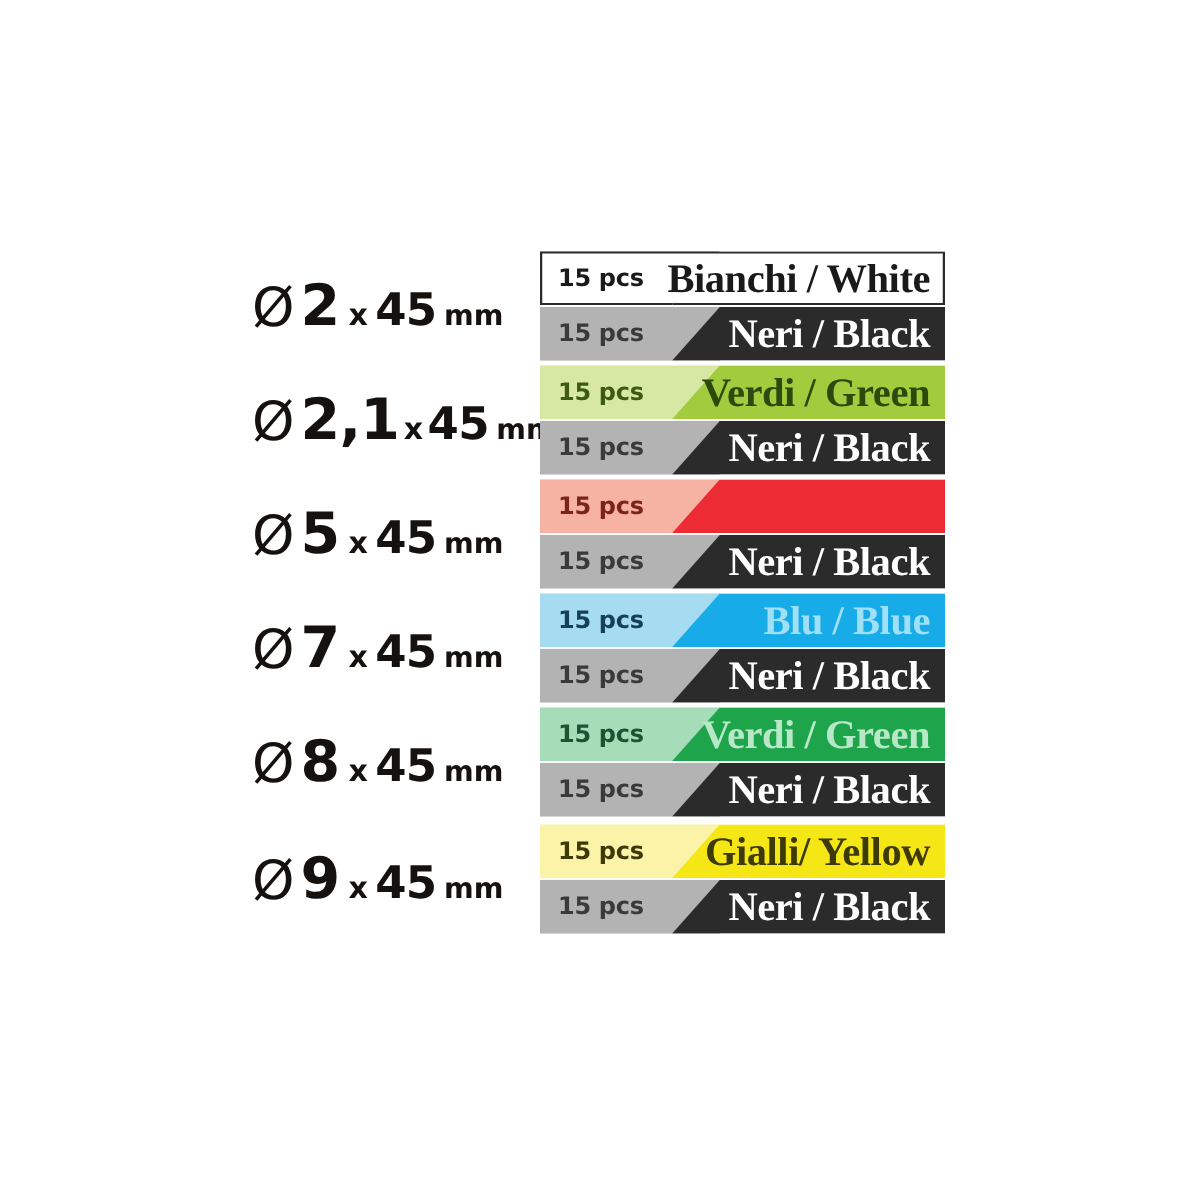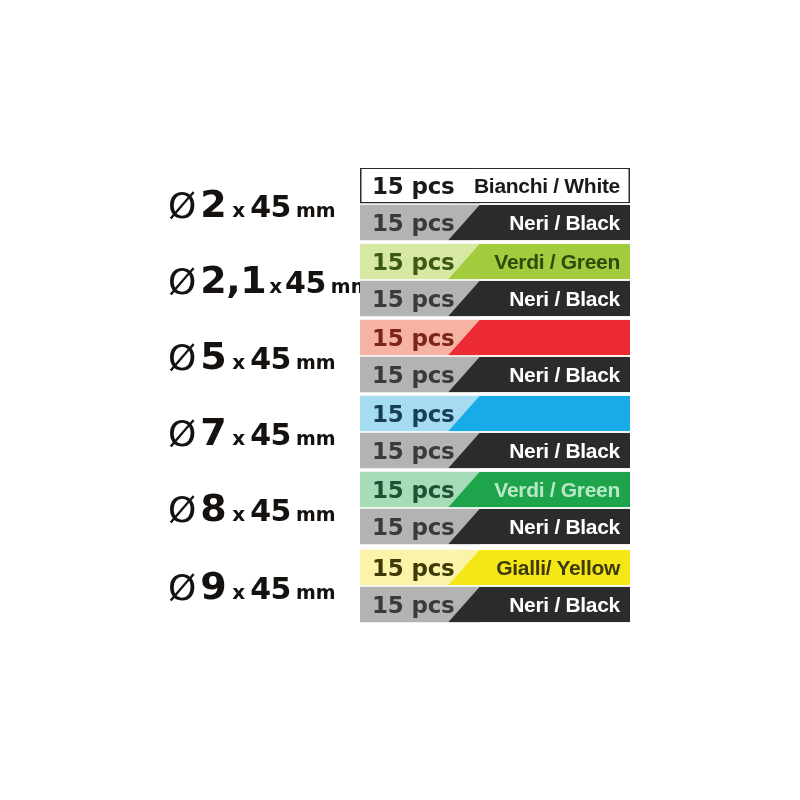--- a/index.html
+++ b/index.html
@@ -105,33 +105,33 @@
     clip-path: polygon(32px 0, 100% 0, 100% 100%, 0 100%);
   }
 
   .bar .pcs-text {
     position: absolute;
     left: 12px;
     top: 0;
     height: 36px;
     line-height: 36px;
     font-family: "DejaVu Sans", sans-serif;
-    font-size: 23px;
+    font-size: 16px;
     font-weight: bold;
     letter-spacing: -0.2px;
     white-space: nowrap;
   }
   .bar .main-text {
     position: absolute;
     right: 10px;
     top: 0;
     height: 20px;
     line-height: 36px;
-    font-family: Liberation Sans, sans-serif;
-    font-size: 21px;
+    font-family: Liberation Serif, serif;
+    font-size: 27px;
     font-weight: bold;
     letter-spacing: -0.3px;
     white-space: nowrap;
   }
 
   
   .bar.outlined .main-bg {
     box-shadow: inset 0 0 0 1.5px #2b2b2b;
   }
   .bar.outlined .pcs-bg {
@@ -216,20 +216,21 @@
         <span class="size">7</span>
         <span class="by">x</span>
         <span class="len">45</span>
         <span class="unit">mm</span>
       </div>
       <div class="labels">
         <div class="bar">
           <div class="pcs-bg" style="background: rgb(166, 220, 242);"></div>
           <div class="main-bg" style="background: rgb(23, 172, 232);"></div>
           <div class="pcs-text" style="color: rgb(22, 64, 90);">15 pcs</div>
+          <div class="main-text" style="color: rgb(159, 224, 247);">Blu / Blue</div>
         </div>
         <div class="bar">
           <div class="pcs-bg" style="background: rgb(179, 179, 179);"></div>
           <div class="main-bg" style="background: rgb(43, 43, 43);"></div>
           <div class="pcs-text" style="color: rgb(58, 58, 58);">15 pcs</div>
           <div class="main-text" style="color: rgb(255, 255, 255);">Neri / Black</div>
         </div>
       </div>
     </div>
     <div class="row" style="top: 470px;">

